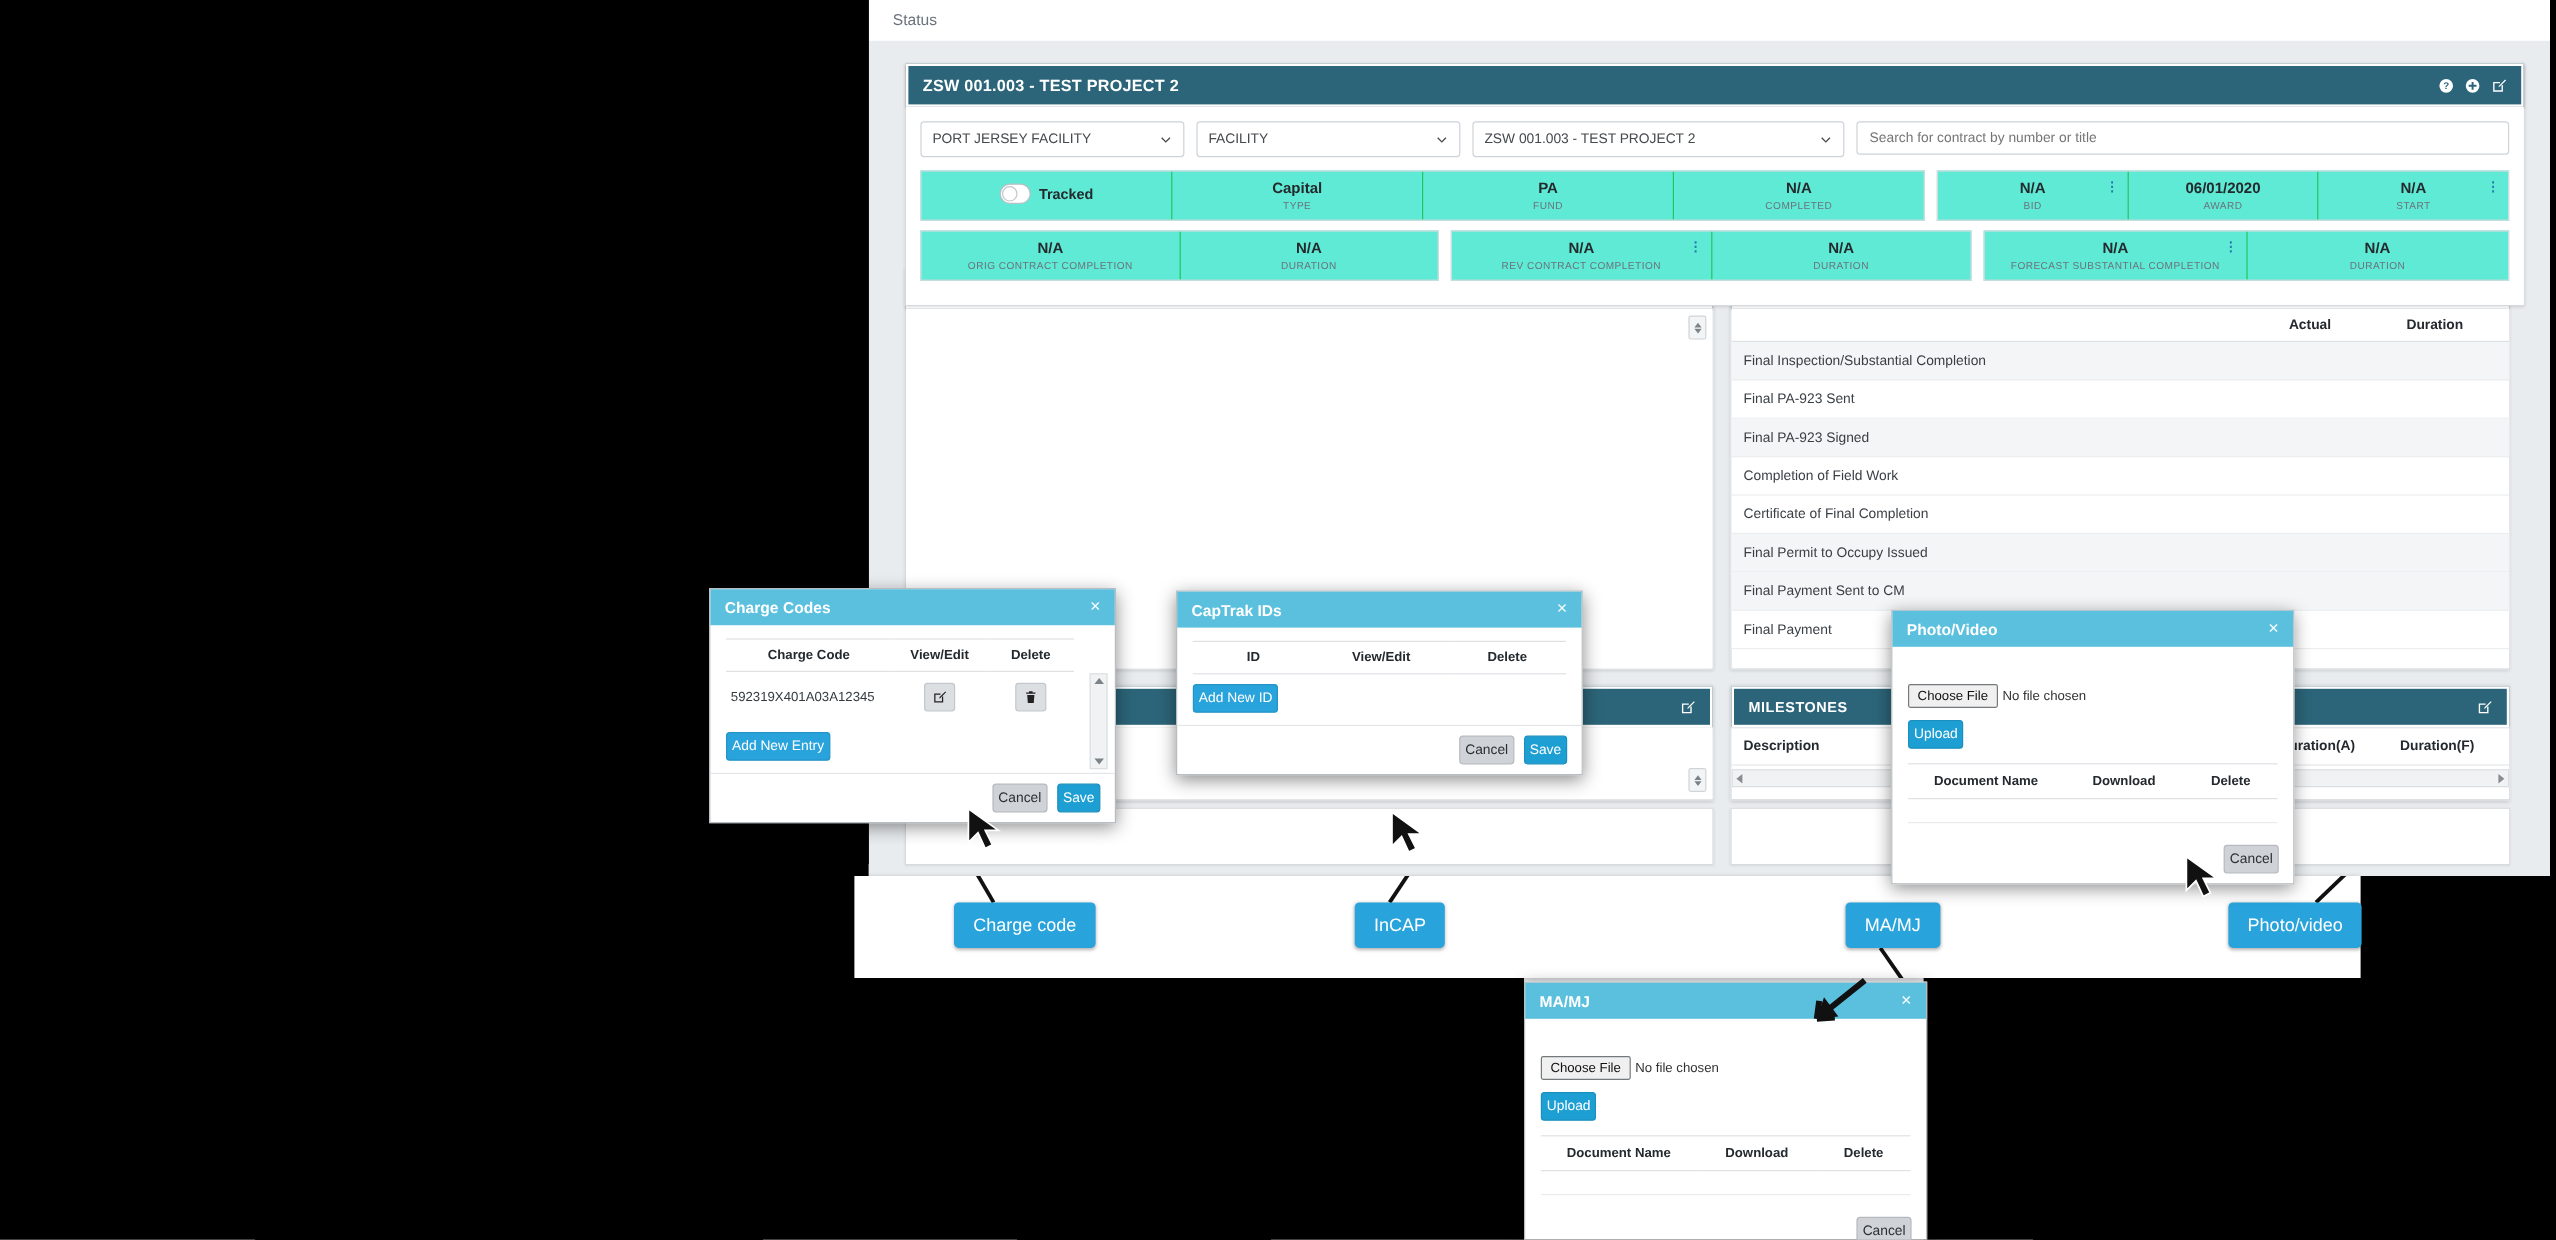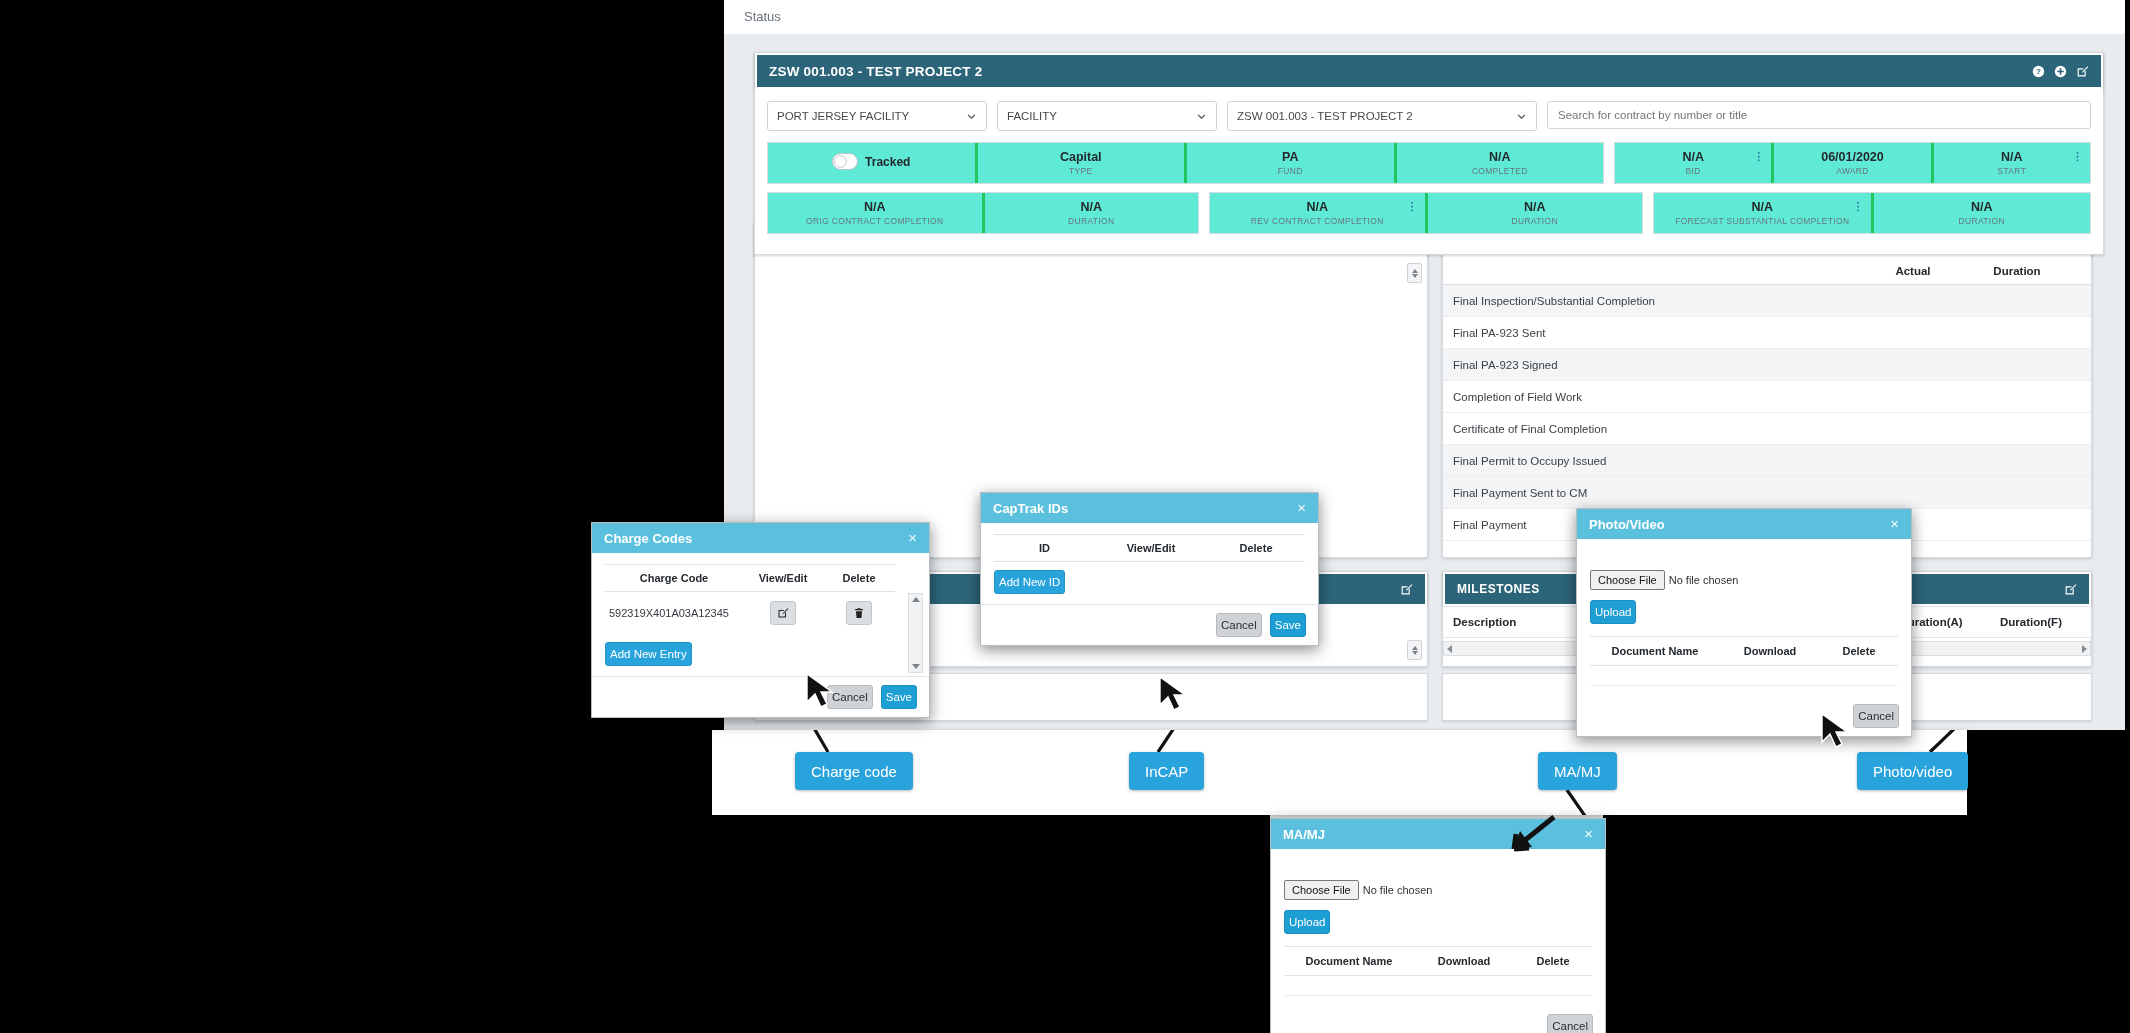--- a/index.html
+++ b/index.html
@@ -57,21 +57,21 @@
     font-family:"Liberation Sans",sans-serif;
   }
   
   .strip{display:flex;gap:10px;margin-bottom:8px;}
   .grp{
     border:1px solid #d6dade;border-radius:0;background:#5eead4;
     display:flex;overflow:hidden;
   }
   .stat{
     flex:1;padding:7px 6px 6px;text-align:center;position:relative;
-    border-left:3px solid #22c55e;min-width:0;
+    border-left:1px solid #22c55e;min-width:0;
   }
   .stat:first-child{border-left:none;}
   .stat .v{font-size:12.5px;font-weight:bold;color:#24292e;line-height:15px;white-space:nowrap;}
   .stat .l{font-size:8.4px;color:#6a737d;letter-spacing:.4px;line-height:12px;white-space:nowrap;}
   .kebab{
     position:absolute;right:7px;top:9px;color:#2a7ab0;font-size:11px;line-height:9px;
     letter-spacing:0;font-weight:bold;
   }
   .toggle{
     display:inline-flex;align-items:center;gap:7px;justify-content:center;padding-top:3px;
@@ -106,21 +106,21 @@
     display:flex;flex-direction:column;align-items:center;justify-content:center;
   }
   .spin i{
     display:block;width:0;height:0;border-left:3.5px solid transparent;
     border-right:3.5px solid transparent;
   }
   .spin i.up{border-bottom:4px solid #7b8288;margin-bottom:1px;}
   .spin i.dn{border-top:4px solid #7b8288;}
   
   #p-closeout{width:648px;}
-  .co-head{display:flex;padding:8px 22px 7px;border-bottom:1px solid #dfe2e5;}
+  .co-head{display:flex;padding:8px 10px 7px;border-bottom:1px solid #dfe2e5;}
   .co-head .sp{flex:1;}
   .co-head .c{width:104px;text-align:center;font-size:11.5px;font-weight:bold;color:#24292e;}
   .co-row{
     height:31px;display:flex;align-items:center;padding:0 10px;
     border-bottom:1px solid #ecedef;font-size:11.5px;color:#3a3f44;
   }
   .co-row.alt{background:#f4f5f6;}
   
   .ms-head{display:flex;padding:9px 10px;border-top:1px solid #e4e7ea;border-bottom:1px solid #e4e7ea;}
   .ms-head .d{width:200px;font-size:11.5px;font-weight:bold;color:#24292e;}
@@ -465,21 +465,21 @@
     <span>InCAP</span>
   </div>
   <div class="callout" style="left:826px;">
     <span>MA/MJ</span>
   </div>
   <div class="callout" style="left:1145px;">
     <span>Photo/video</span>
   </div>
 </div>
 
-<div class="dlg" style="left:591px;top:490px;width:337px;margin-top:32px;">
+<div class="dlg" style="left:591px;top:490px;width:337px;">
   <div class="dlg-head">
     <div class="dt">Charge Codes</div>
     <span class="dlg-x">×</span>
   </div>
   <div class="dlg-body" style="position:relative;">
     <table class="tbl" style="width:290px;">
       <tbody>
           <tr>
         <th>Charge Code</th>
         <th style="width:72px">View/Edit</th>

